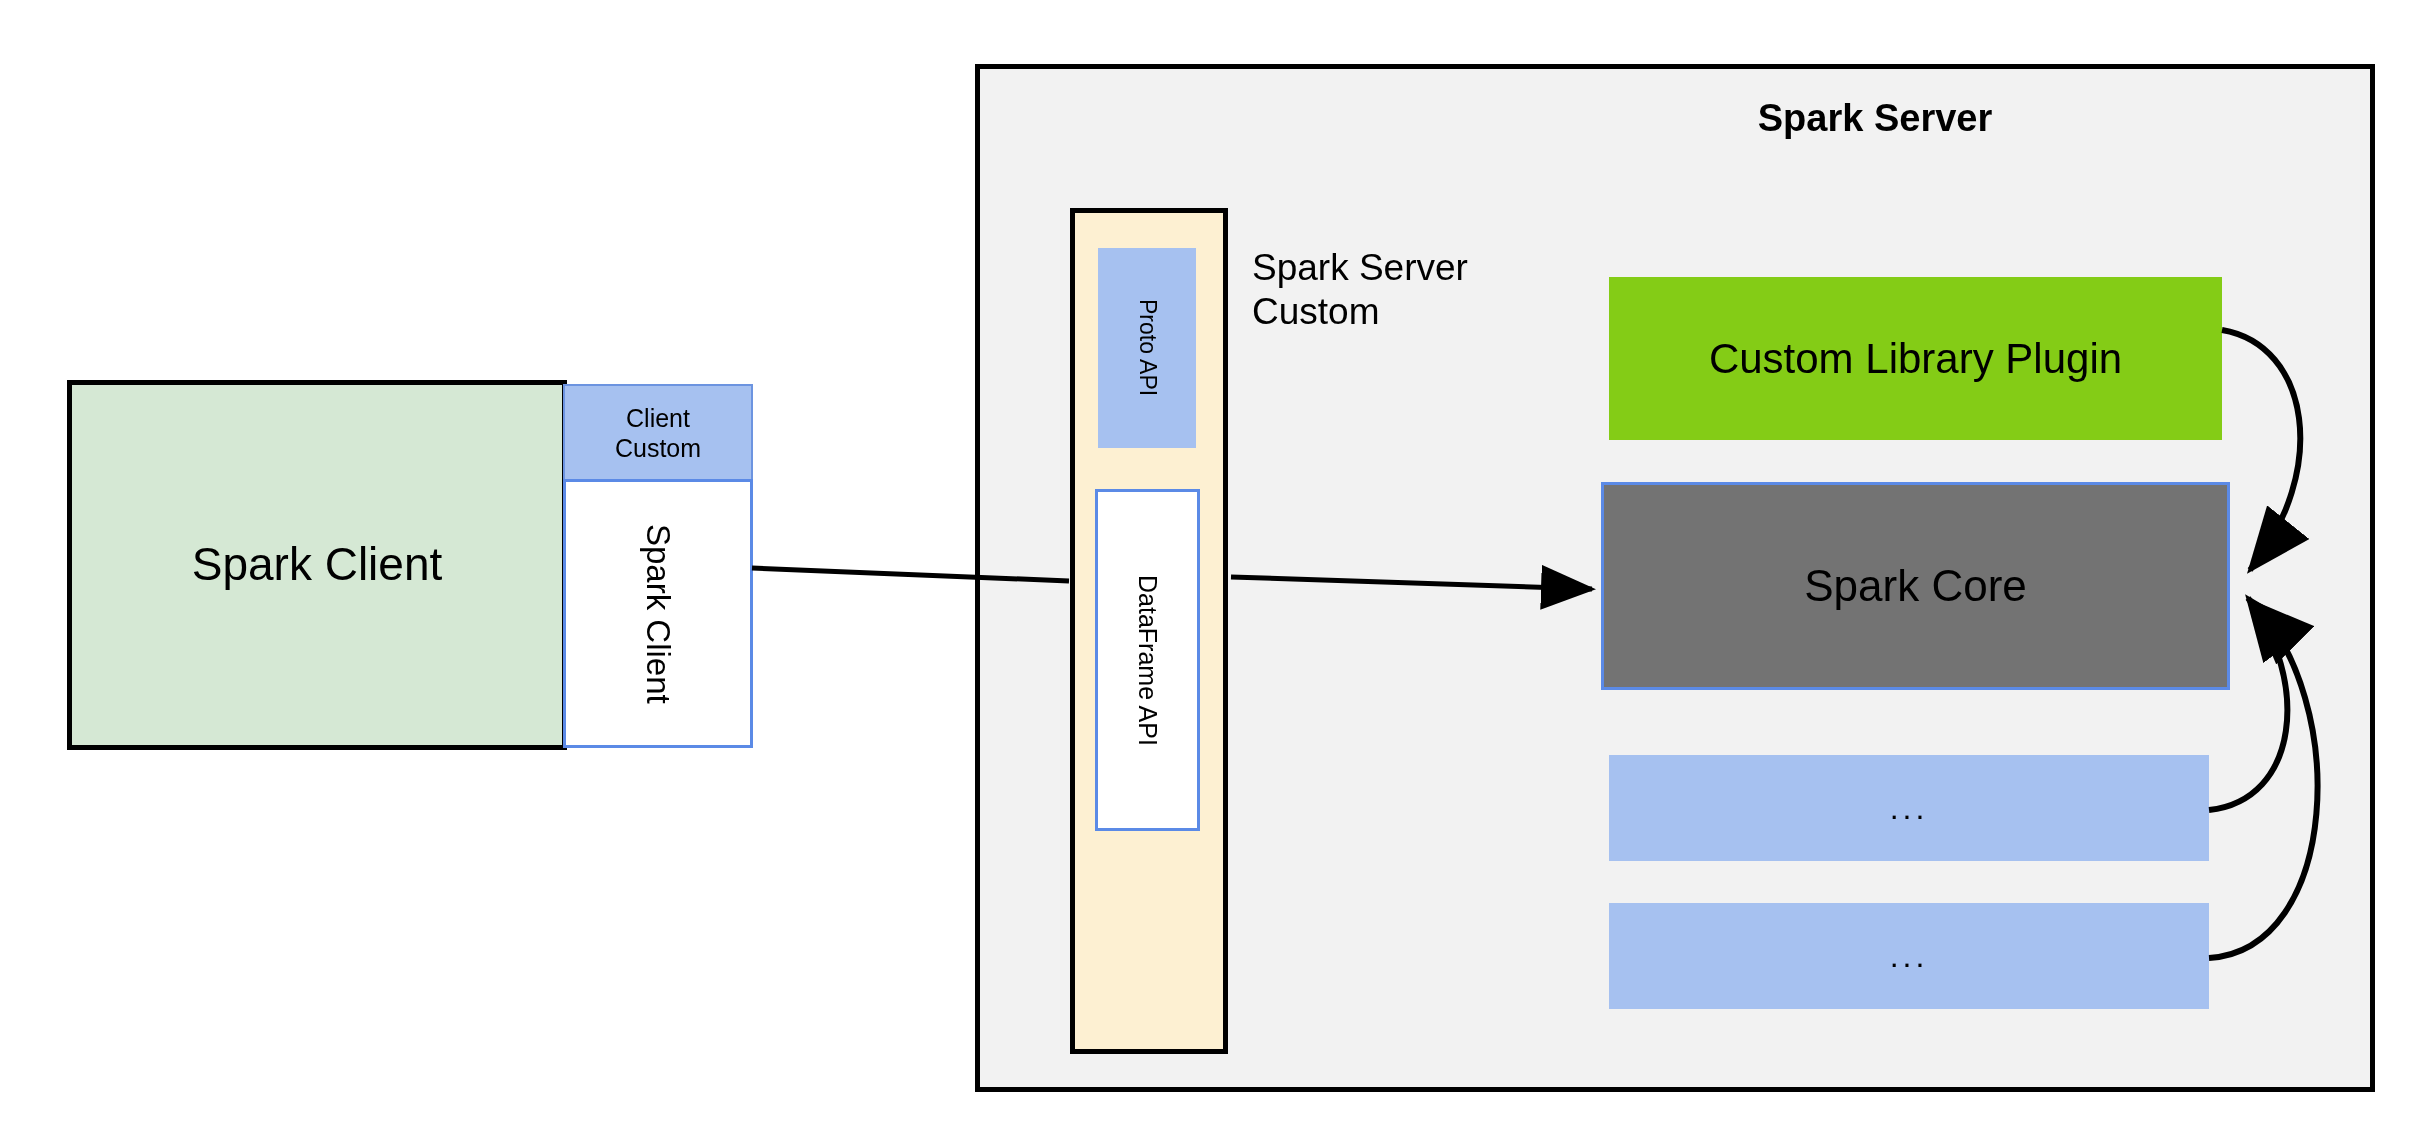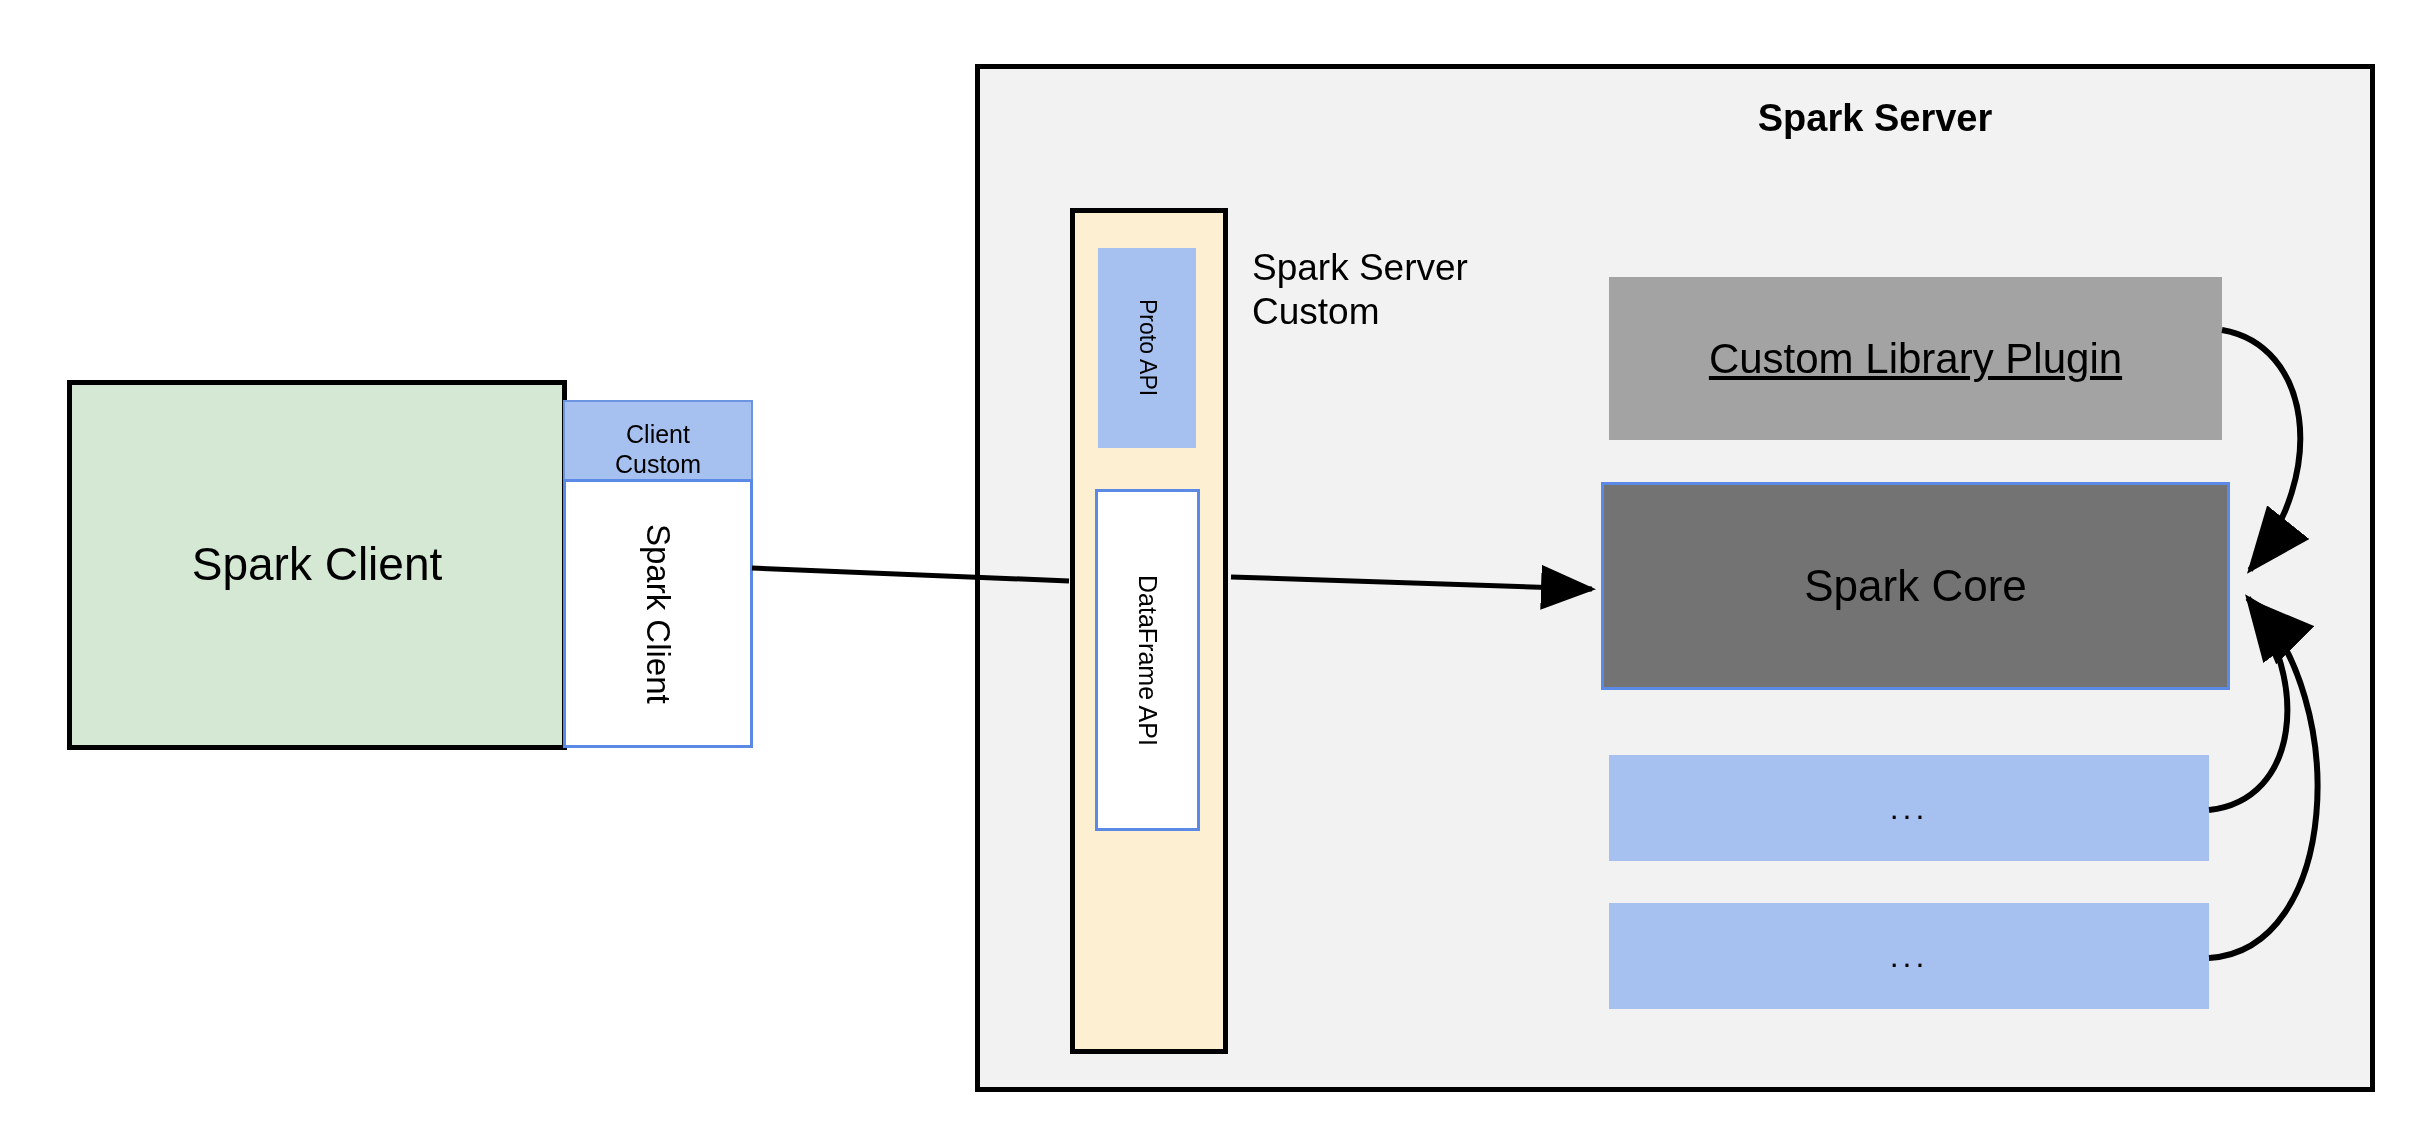--- a/index.html
+++ b/index.html
@@ -31,21 +31,21 @@
   #client-app-box {
     left: 67px;  top: 380px;
     width: 500px; height: 370px;
     background: #d5e8d4;
     border: 5px solid #000000;
     font-size: 46px;
     line-height: 1.16;
     z-index: 3;
   }
   #client-package-box {
-    left: 563px; top: 400px;
+    left: 563px; top: 384px;
     width: 190px; height: 99px;
     background: #a6c1f0;
     border: 2px solid #6c94e0;
     font-size: 25px;
     line-height: 1.18;
     z-index: 4;
   }
   #spark-client-box {
     left: 563px; top: 479px;
     width: 190px; height: 269px;
@@ -125,24 +125,23 @@
     font-size: 37px;
     line-height: 1.2;
     text-align: left;
     z-index: 5;
   }
 
   
   #custom-library-plugin-box {
     left: 1609px; top: 277px;
     width: 613px; height: 163px;
-    background: #a3a3a3;
+    background: #84cc16;
     font-size: 42px;
     z-index: 3;
-    text-decoration: underline;
   }
   #spark-core-box {
     left: 1601px; top: 482px;
     width: 629px; height: 208px;
     background: #737373;
     border: 3px solid #5b8ae6;
     font-size: 44px;
     z-index: 3;
   }
   #ellipsis-box-1 {

